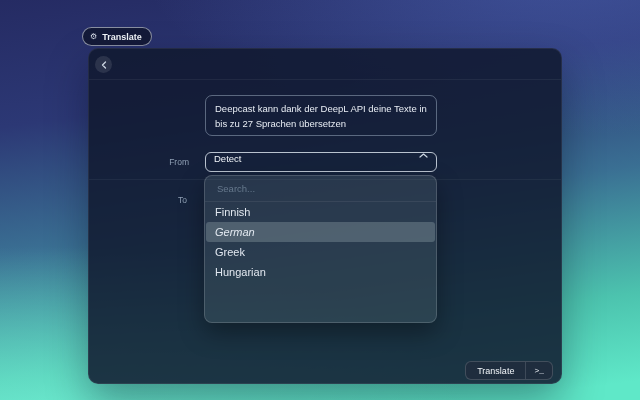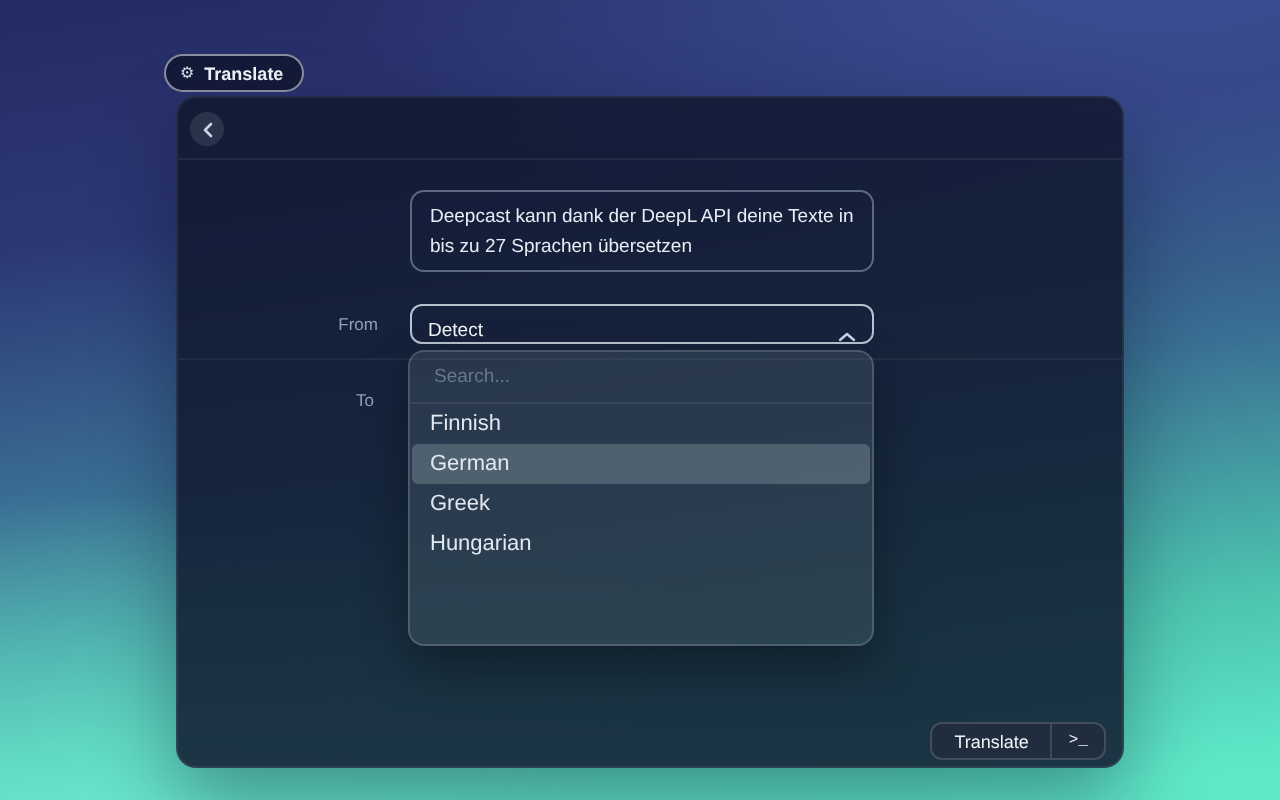--- a/index.html
+++ b/index.html
@@ -55,21 +55,21 @@
 
   .source-box {
     position:absolute; left:116px; top:46px; width:232px; height:41px;
     border:1px solid rgba(150,165,185,0.55); border-radius:7px;
     padding:6px 9px; font-size:9.5px; line-height:1.55; color:#e8edf4;
   }
 
   .select {
     position:absolute; left:116px; top:103px; width:232px; height:20px;
     border:1px solid rgba(222,230,240,0.82); border-radius:6px;
-    display:flex; align-items:flex-end; justify-content:space-between;
+    display:flex; align-items:flex-start; justify-content:space-between;
     padding:0 8px; font-size:9.5px; color:#f1f5f9;
   }
 
   
   .dropdown {
     position:absolute; left:115px; top:126px; width:233px; height:148px;
     background:rgba(140,166,166,0.16);
     border:1px solid rgba(255,255,255,0.16);
     border-radius:8px; overflow:hidden;
     box-shadow:0 10px 24px rgba(0,0,0,0.35);
@@ -84,20 +84,21 @@
   }
   .search-row input::placeholder { color:#66788c; }
   .option {
     height:20px; line-height:20px; padding:0 10px;
     font-size:11px; color:#e2e8f0; cursor:default;
   }
   .option.selected {
     background:rgba(216,230,230,0.22);
     border-radius:3px; margin:0 1px;
     padding:0 9px;
+    font-style:italic;
   }
 
   
   .footer-group {
     position:absolute; right:8px; bottom:3px; height:19px;
     display:flex; align-items:stretch;
     background:rgba(32,44,62,0.92);
     border:1px solid rgba(255,255,255,0.16);
     border-radius:6px; overflow:hidden;
   }

